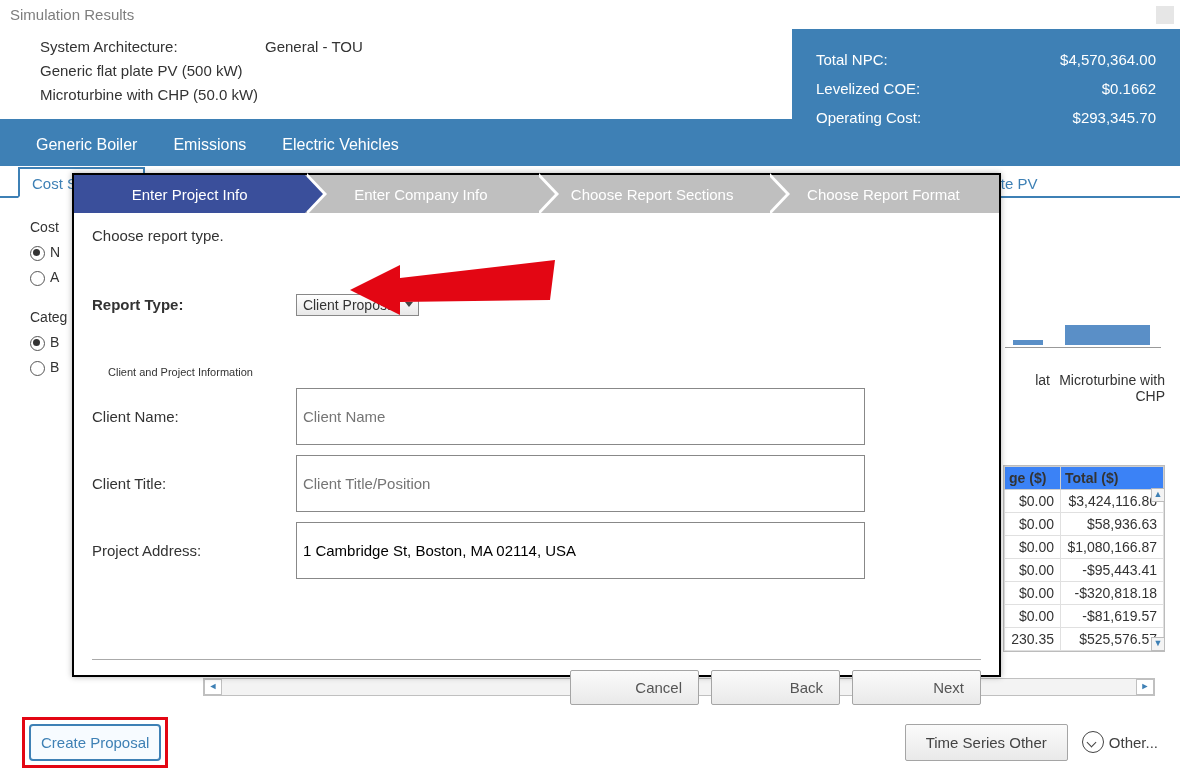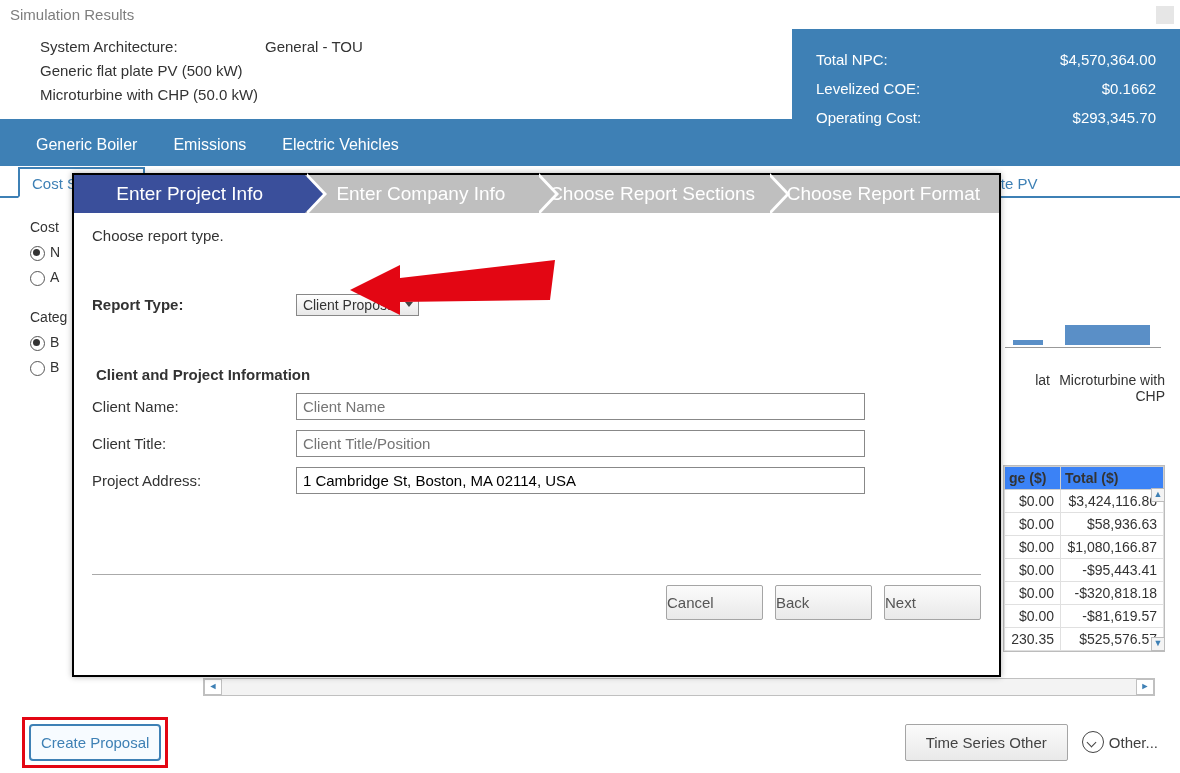--- a/index.html
+++ b/index.html
@@ -16,38 +16,38 @@
   .tab-strip2 .tab{padding:6px 12px 4px;border:2px solid transparent;position:relative;cursor:pointer}
   .tab-strip2 .tab.active{border-color:#3e80b5;border-bottom-color:#fff;z-index:10;background:#fff}
   .tabline{height:2px;background:#3e80b5;margin-top:-2px}
   
   .left-controls{position:absolute;left:30px;top:215px;font-size:14px;line-height:1.8}
   .radio{display:inline-block;width:13px;height:13px;border:1px solid #555;border-radius:50%;vertical-align:middle;margin-right:5px;position:relative}
   .radio.sel:after{content:"";position:absolute;left:2px;top:2px;width:7px;height:7px;border-radius:50%;background:#333}
   
   .modal{position:absolute;left:72px;top:173px;width:925px;height:500px;border:2px solid #000;background:#fff;box-shadow:0 0 6px rgba(0,0,0,.3);z-index:50}
   .steps{display:flex;height:38px}
-  .step{flex:1;display:flex;align-items:center;justify-content:center;position:relative;font-size:19px;color:#fff;background:#bfbfbf}
+  .step{flex:1;display:flex;align-items:center;justify-content:center;position:relative;font-size:15px;color:#fff;background:#bfbfbf}
   .step.active{background:#3a4f9b}
   .step:after{content:"";position:absolute;right:-18px;top:0;width:0;height:0;border-top:19px solid transparent;border-bottom:19px solid transparent;border-left:18px solid #bfbfbf;z-index:2}
   .step.active:after{border-left-color:#3a4f9b}
   .step:before{content:"";position:absolute;right:-22px;top:-2px;width:0;height:0;border-top:21px solid transparent;border-bottom:21px solid transparent;border-left:20px solid #fff;z-index:1}
   .step:last-child:after,.step:last-child:before{display:none}
   .modal-body{padding:14px 18px 0}
   .modal-body .prompt{font-size:15px}
   .modal-body .lbl{font-weight:600;display:inline-block;width:200px;font-size:15px}
   .field-row{margin:10px 0}
   .lblsm{display:inline-block;width:200px;font-size:15px}
   .dropdown{border:1px solid #888;background:linear-gradient(#fff,#e8e8e8);padding:2px 20px 2px 6px;position:relative;display:inline-block;font-size:14px}
   .dropdown:after{content:"";position:absolute;right:5px;top:7px;border-left:4px solid transparent;border-right:4px solid transparent;border-top:5px solid #444}
-  input.text{width:555px;border:1px solid #888;padding:4px 6px;font-size:15px;font-family:inherit}
-  .section-h{font-weight:700;font-size:15px;margin:50px 4px 8px}
+  input.text{width:555px;border:1px solid #888;padding:19px 6px;font-size:15px;font-family:inherit}
+  .section-h{font-weight:400;font-size:11px;margin:50px 16px 8px}
   .modal hr{border:none;border-top:1px solid #aaa;margin:30px 0 10px}
   .modal-btns{display:flex;justify-content:flex-end;gap:12px;padding:0 18px 12px}
-  .btn{border:1px solid #a5a5a5;background:linear-gradient(#fbfbfb,#e9e9e9);padding:8px 0;width:95px;text-align:left;color:#555;font-size:15px;cursor:pointer;border-radius:2px}
+  .btn{border:1px solid #a5a5a5;background:linear-gradient(#fbfbfb,#e9e9e9);padding:8px 16px;width:95px;text-align:right;color:#555;font-size:15px;cursor:pointer;border-radius:2px}
   
   .arrow{position:absolute;left:350px;top:260px;z-index:60}
   .arrow svg{width:210px;height:60px}
   
   .chart-peek{position:absolute;left:1005px;top:310px;width:160px;height:100px;font-size:14px;text-align:right;color:#333}
   .bar{position:absolute;background:#5a8fc7}
   .bar.b1{left:8px;width:30px;height:5px;top:30px}
   .bar.b2{left:60px;width:85px;height:20px;top:15px}
   .axisln{position:absolute;left:0;top:37px;width:156px;height:1px;background:#999}
   

